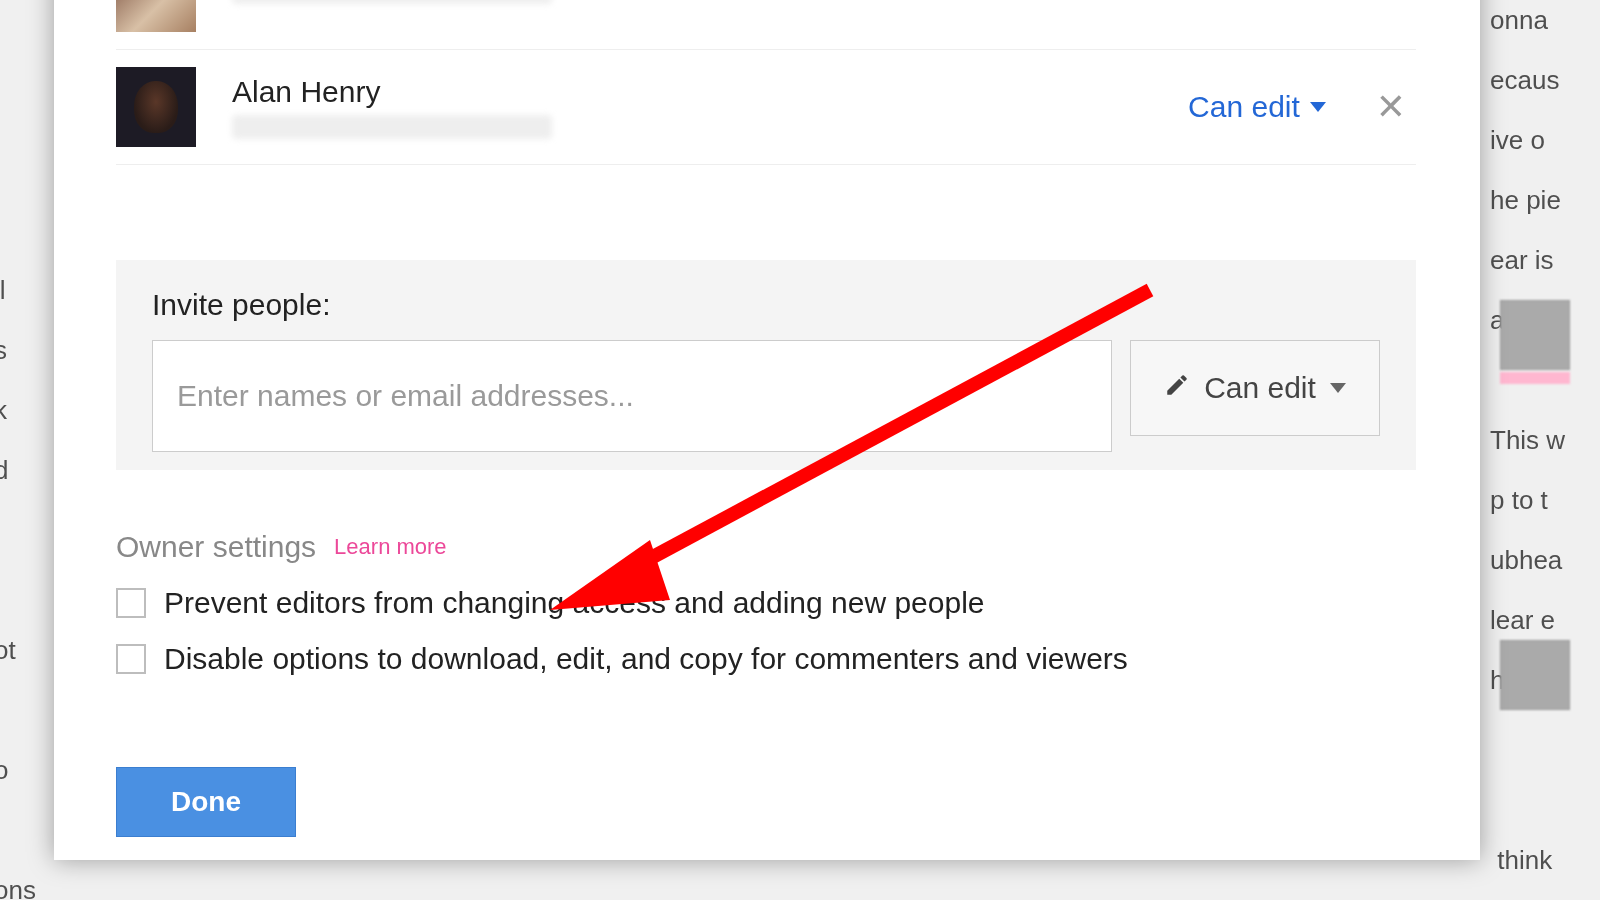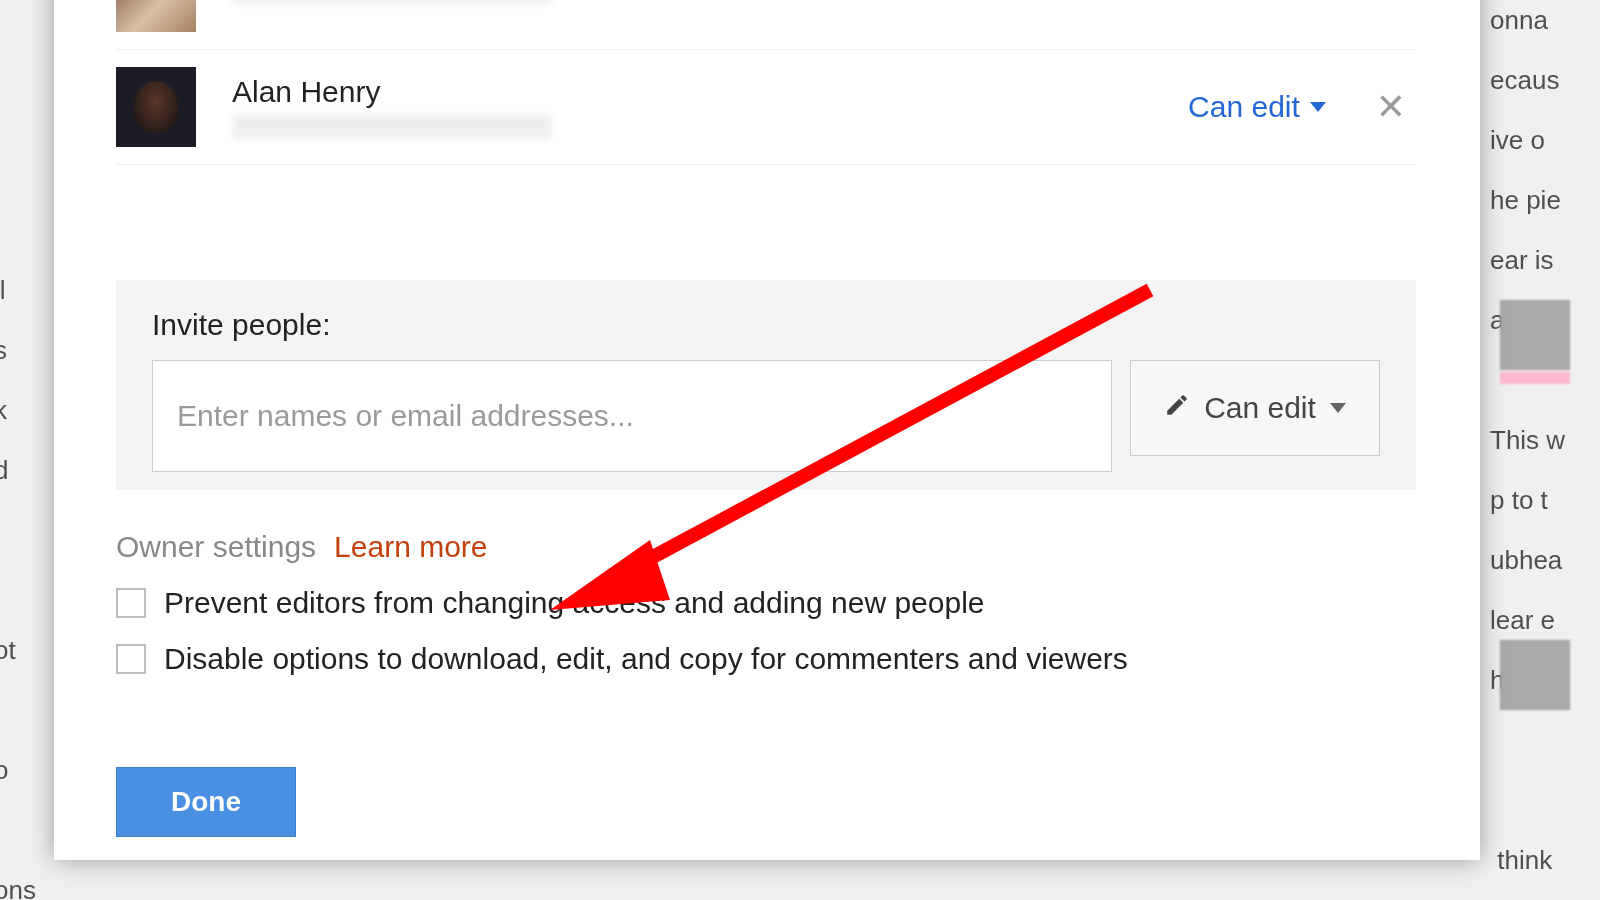--- a/index.html
+++ b/index.html
@@ -68,42 +68,42 @@
     color:#2367d6; font-size:30px; display:flex; align-items:center; gap:10px;
     padding-right: 40px; cursor:pointer;
   }
   .caret-down {
     width:0;height:0;border-left:8px solid transparent;border-right:8px solid transparent;
     border-top:10px solid #2367d6;
   }
   .remove-x { font-size:36px; color:#999; cursor:pointer; padding:0 10px; }
 
   .invite-section {
-    position:absolute; left:62px; top:440px; width:1300px; height:210px;
+    position:absolute; left:62px; top:420px; width:1300px; height:210px;
     background:#f4f4f4; padding:28px 36px;
   }
   .invite-label { font-size:30px; color:#222; margin-bottom:18px;}
   .invite-row { display:flex; gap:18px;}
   .invite-input {
     flex:1; height:112px; background:#fff; border:1px solid #ccc;
     font-size:30px; color:#222; padding:0 24px;
   }
   .invite-input::placeholder{ color:#9a9a9a;}
   .invite-perm-btn {
     width:250px; height:96px; background:#f7f7f7; border:1px solid #ccc;
     display:flex; align-items:center; justify-content:center; gap:14px;
     font-size:30px; color:#444; cursor:pointer;
   }
   .pencil-icon { transform: rotate(0deg); }
   .pencil-icon svg{ width:26px;height:26px; fill:#444;}
   .caret-down.grey{ border-top-color:#666;}
 
   .owner-settings { position:absolute; left:62px; top:690px;text-align:right; }
   .owner-line { font-size:30px; color:#888; display:flex; align-items:center; gap:18px;}
-  .owner-line a{ color:#c2410c; text-decoration:none; font-size:30px;}
+  .owner-line a{ color:#ec4899; text-decoration:none; font-size:22px;}
   .check-row { display:flex; align-items:center; gap:18px; margin-top:22px;}
   .checkbox {
     width:30px; height:30px; border:2px solid #bdbdbd; background:#fff; flex:0 0 30px;
     cursor:pointer;
   }
   .check-label{ font-size:30px; color:#222;}
 
   .done-btn{
     position:absolute; left:62px; top:927px;
     width:180px; height:70px; background:#4a90e2; color:#fff;

